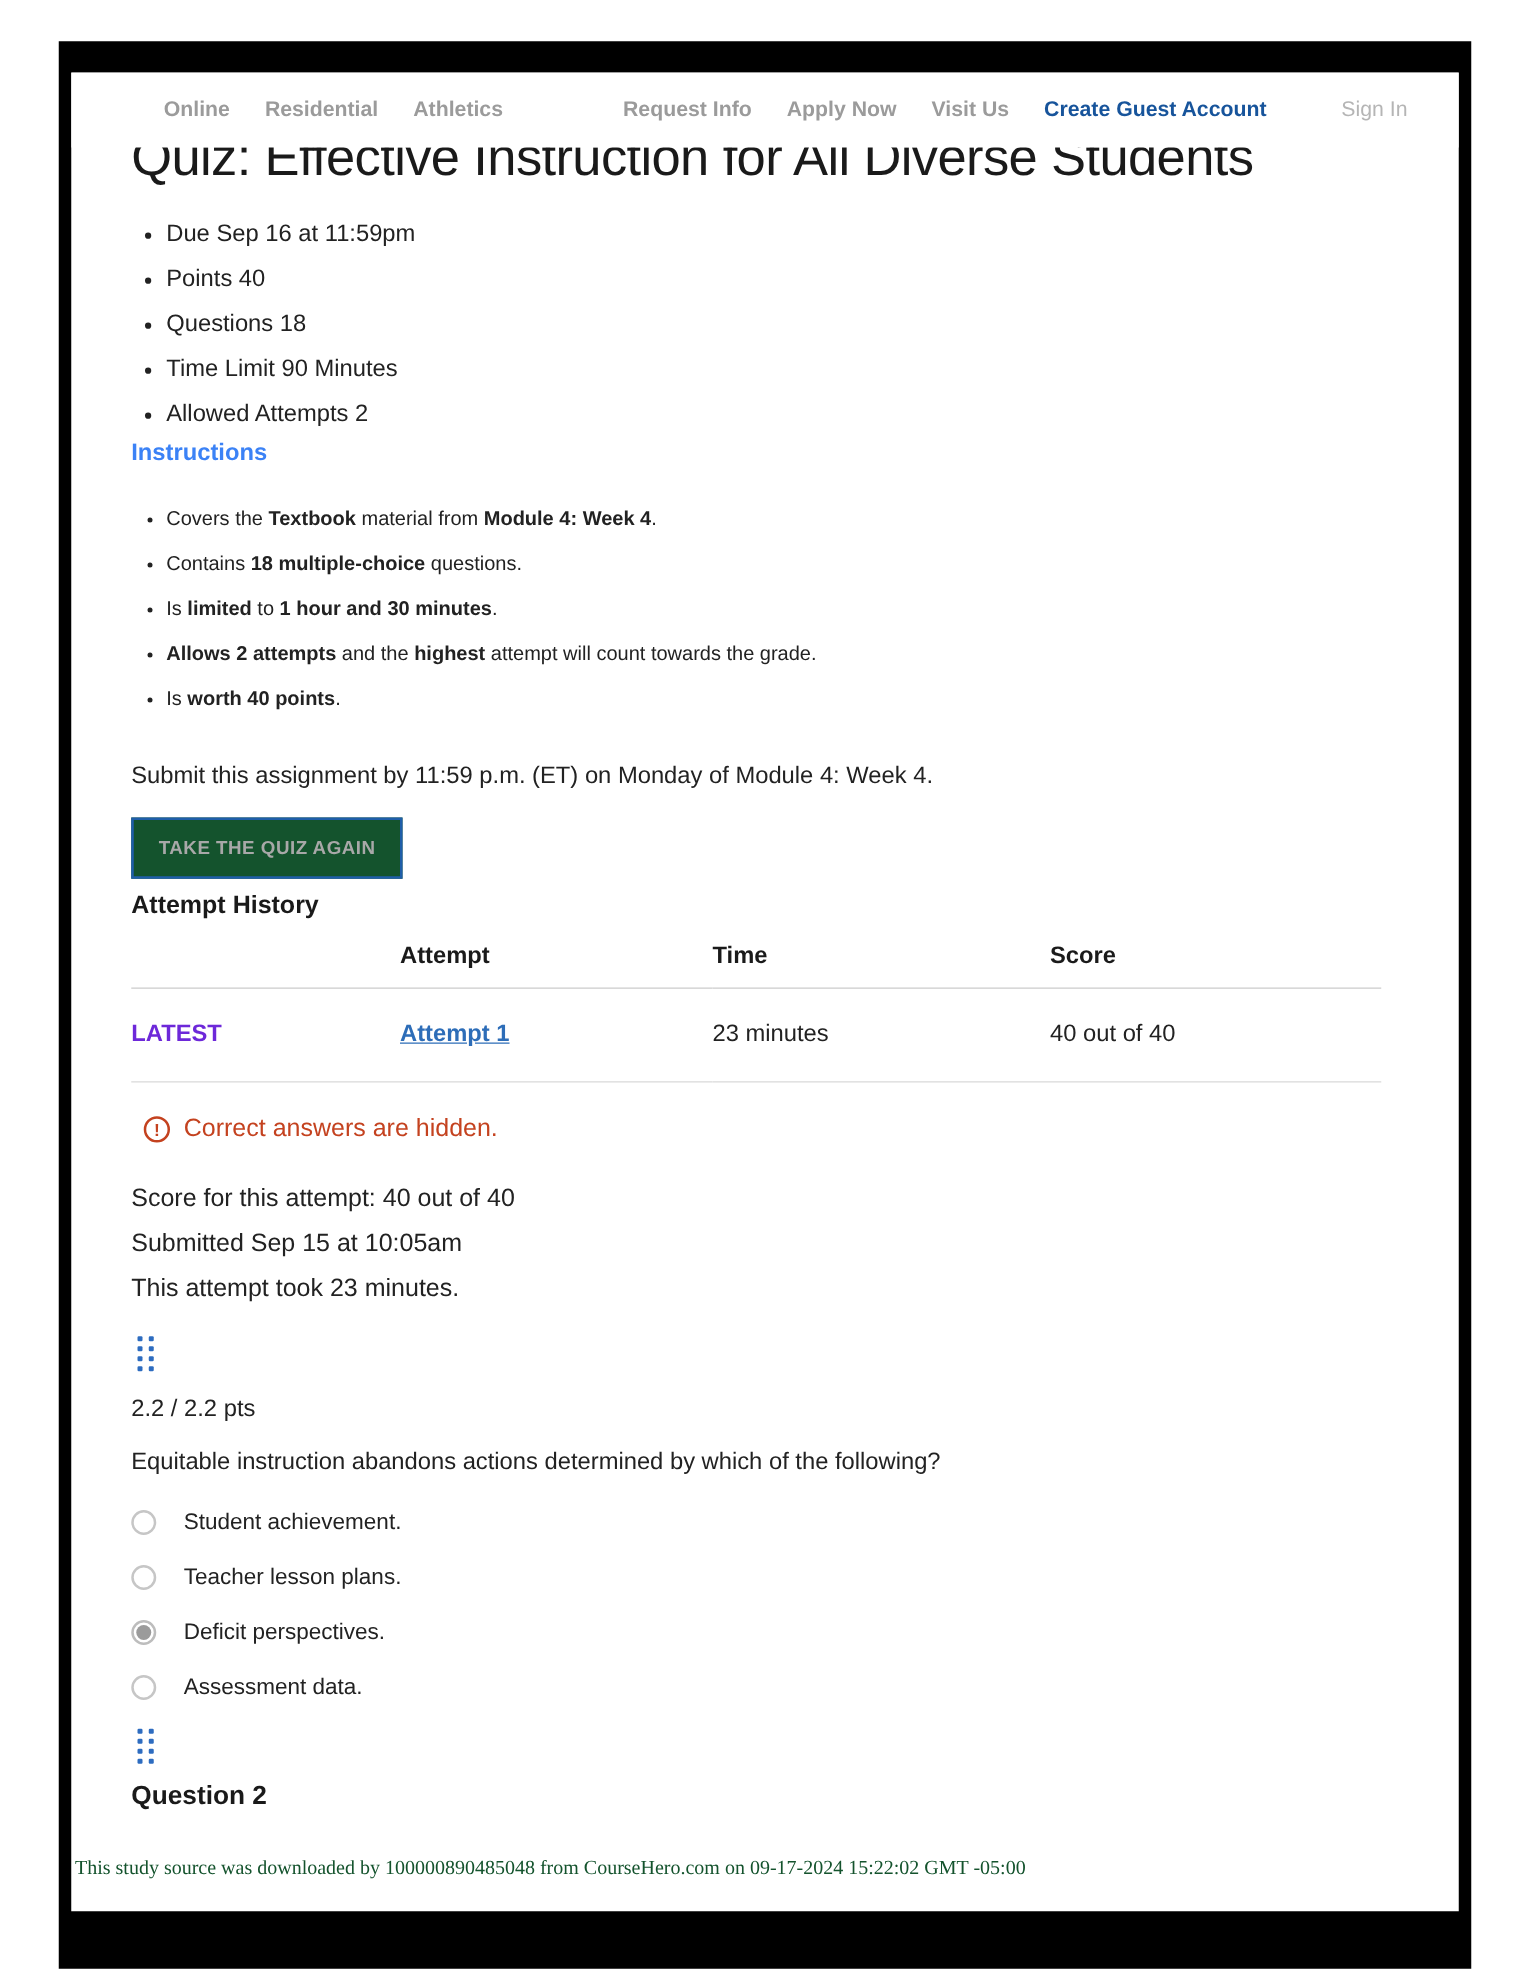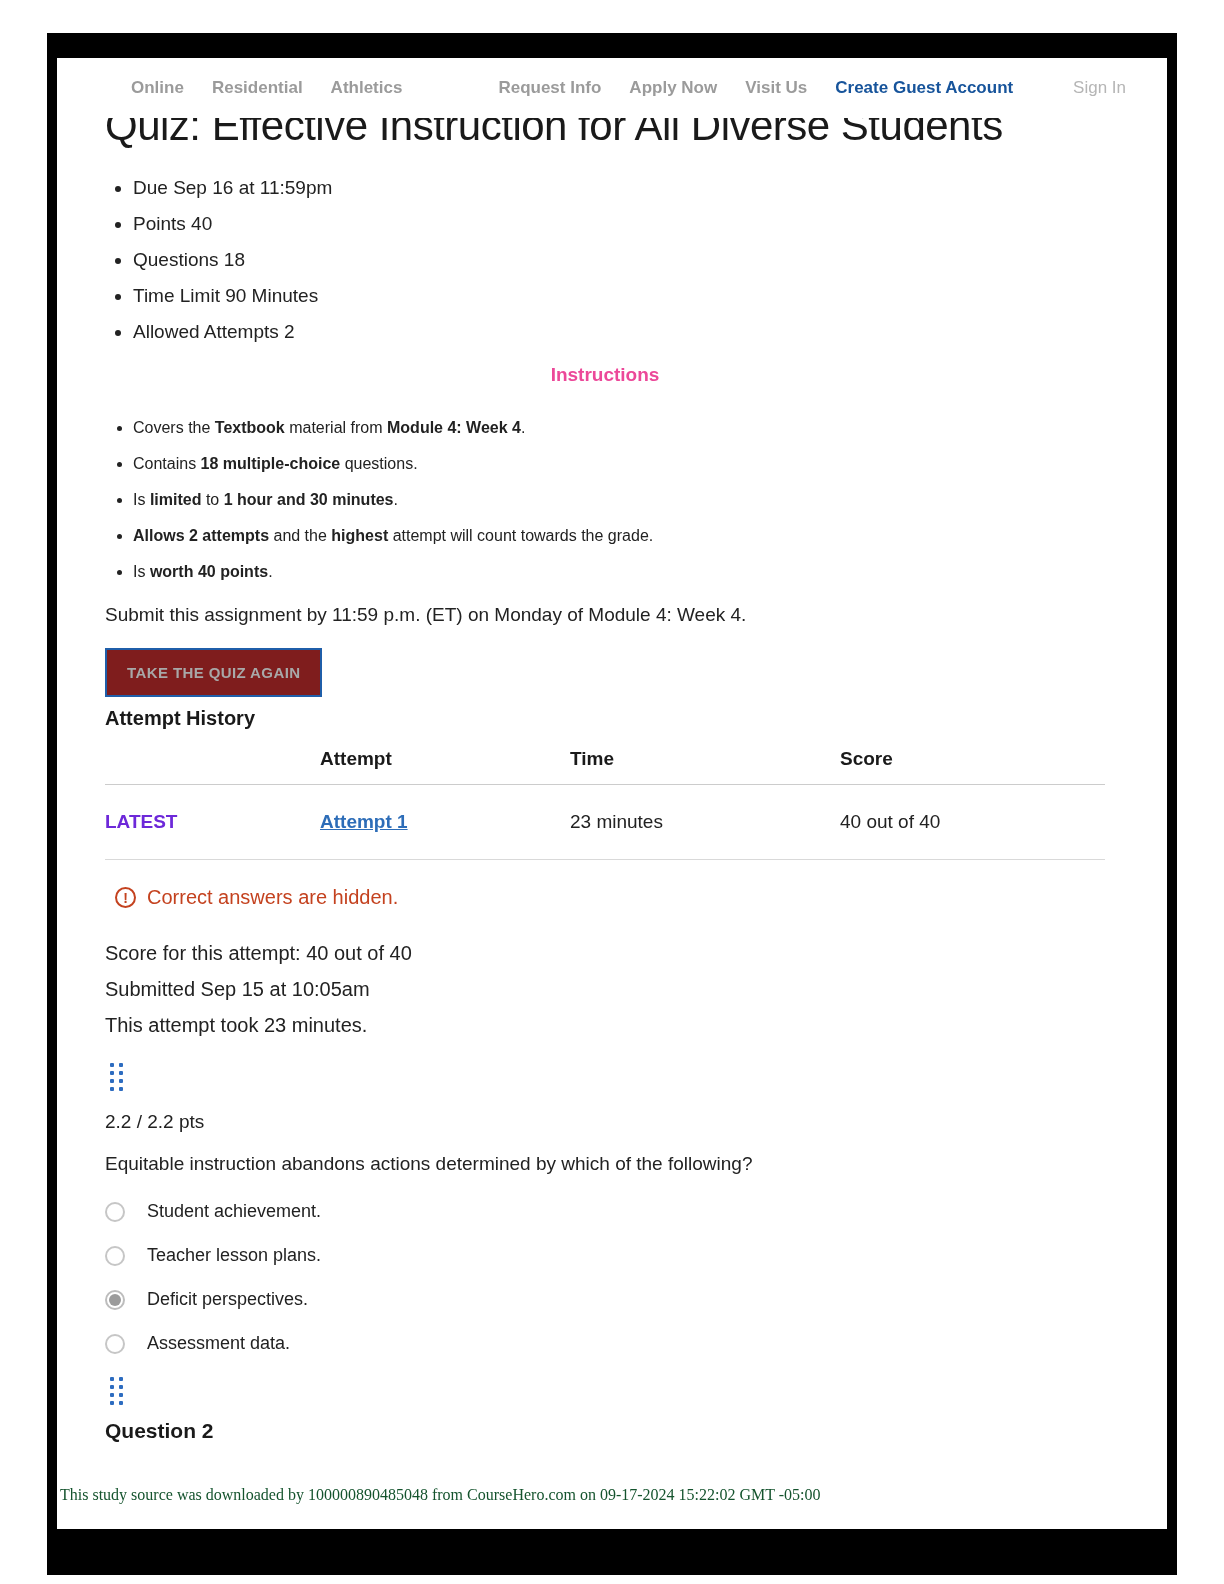--- a/index.html
+++ b/index.html
@@ -39,27 +39,27 @@
   
   .page-title {
     position: absolute; top: 44px; left: 48px; z-index: 1;
     margin: 0;
     font-size: 42px; font-weight: 400; letter-spacing: -0.5px;
     color: #1a1a1a; white-space: nowrap; line-height: 48px;
   }
   
   .content { position: absolute; left: 48px; top: 112px; width: 1000px; z-index: 2; }
   ul.meta-list { margin: 0; padding-left: 28px; font-size: 19px; line-height: 36px; }
-  .section-heading { font-size: 19px; font-weight: bold; margin: 14px 0 0 0; color: #ec4899; text-align: center; }
+  .section-heading { font-size: 19px; font-weight: bold; margin: 2px 0 0 0; color: #3b82f6; }
   .quiz-intro { font-size: 18px; font-weight: bold; margin: 34px 0 0 0; color: #1a1a1a; }
   ul.inst-list { margin: 24px 0 0 0; padding-left: 28px; font-size: 16px; line-height: 36px; }
-  .submit-note { font-size: 19px; margin: 14px 0 0 0; }
+  .submit-note { font-size: 19px; margin: 32px 0 0 0; }
   .btn-row { margin-top: 22px; }
   .take-quiz-btn {
-    display: inline-block; background: #7f1d1d;
+    display: inline-block; background: #14532d;
     border: 2px solid #1f5ea9;
     color: #a8a8a8; font-weight: bold; font-size: 15px; letter-spacing: .4px;
     padding: 14px 20px; font-family: inherit; cursor: pointer;
   }
   .attempt-heading { font-size: 20px; font-weight: bold; margin: 10px 0 0 0; color: #1a1a1a; }
   table.attempts { width: 100%; border-collapse: collapse; margin-top: 18px; }
   table.attempts th {
     text-align: left; font-size: 19px; color: #1a1a1a;
     padding: 0 0 14px 0; border-bottom: 1px solid #cccccc;
   }

